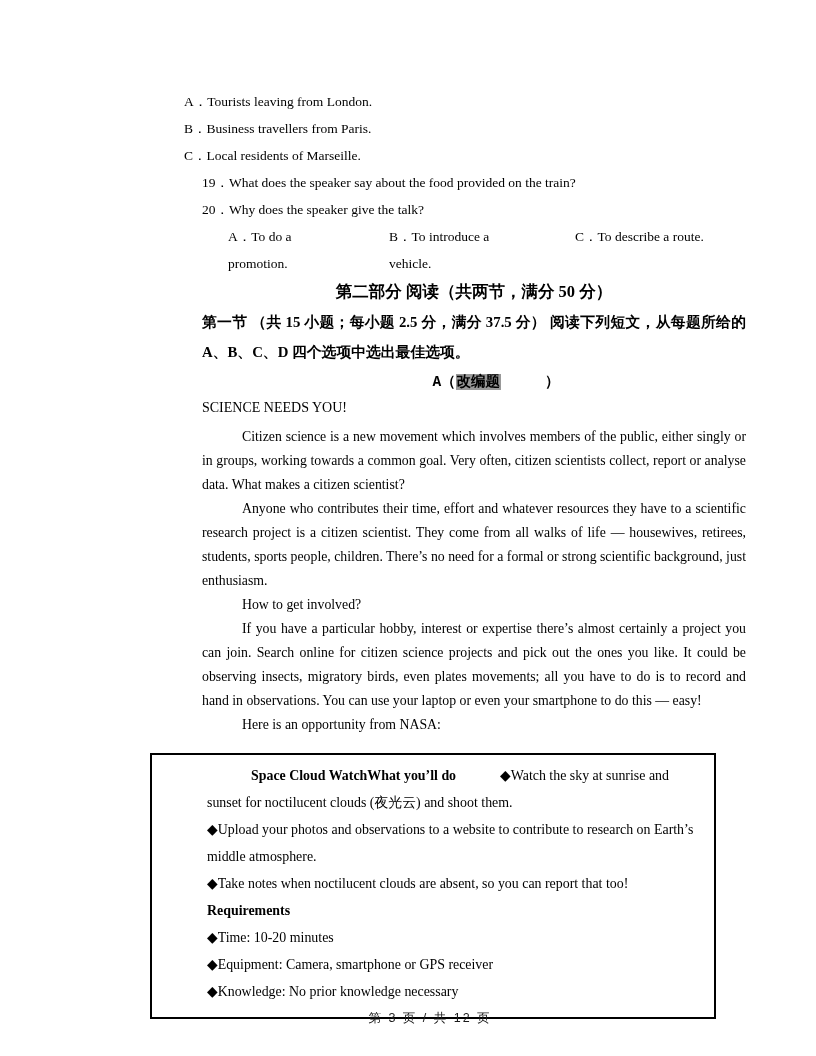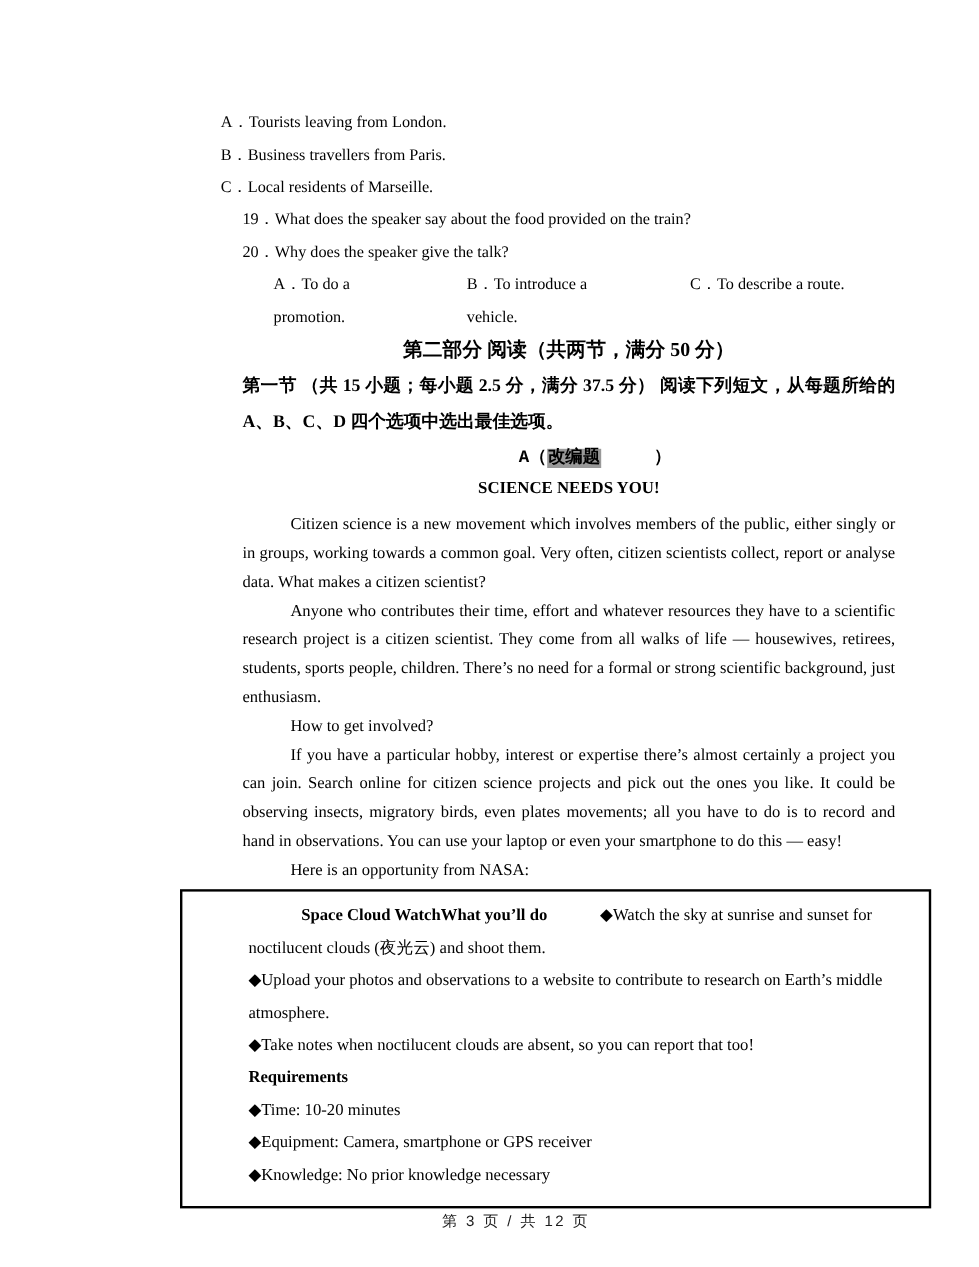--- a/index.html
+++ b/index.html
@@ -46,39 +46,39 @@
   .passage-label {
     text-align: center;
     font-weight: bold;
     font-size: 14.5px;
     line-height: 26px;
     margin-top: 2px;
     font-family: Liberation Mono, monospace;
   }
   .passage-label .hl { background: #999999; padding: 0 1px; }
   .passage-title {
-    text-align: center;
-    font-weight: bold;
+    text-align: left;
+    font-weight: normal;
     font-size: 14px;
     line-height: 26px;
   }
   
   .para {
     font-size: 13.8px;
     line-height: 24px;
     text-align: justify;
     text-indent: 40px;
     margin: 0;
   }
   .para.first { margin-top: 4px; }
   
   .nasa-box {
     margin-left: -8px;
-    margin-top: 4px;
-    width: 626px;
+    margin-top: 16px;
+    width: 566px;
     border: 2px solid #000000;
     padding: 7px 11px 12px 11px;
     font-size: 13.9px;
     line-height: 27px;
   }
   .nasa-box .bold { font-weight: bold; }
   .box-line { margin: 0; }
   
   .footer {
     position: absolute;

